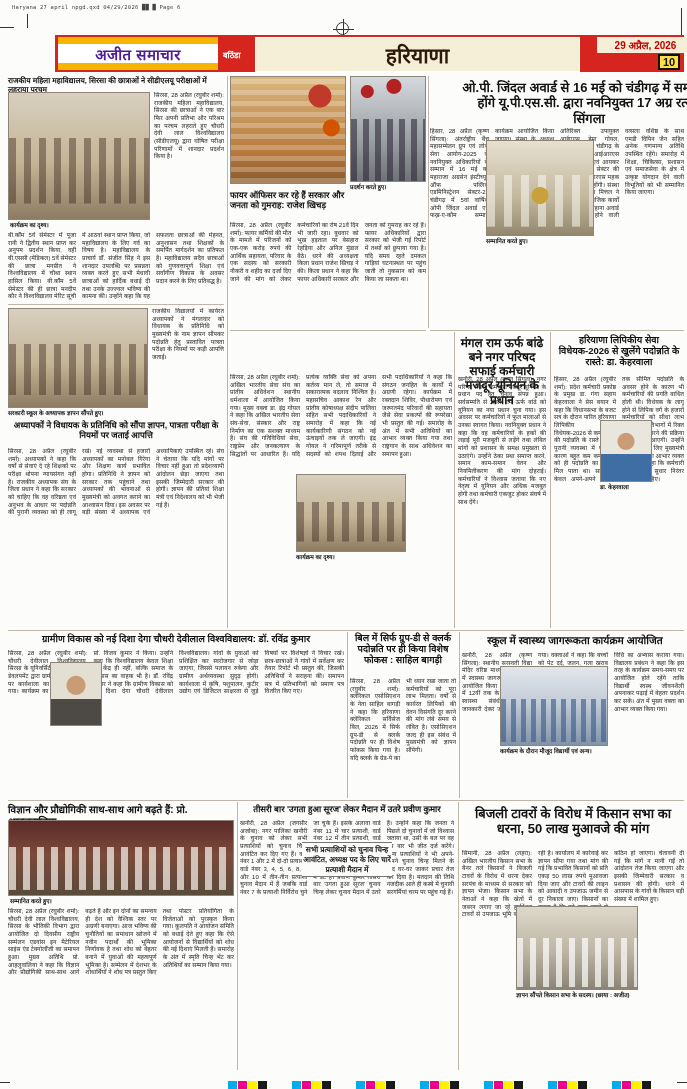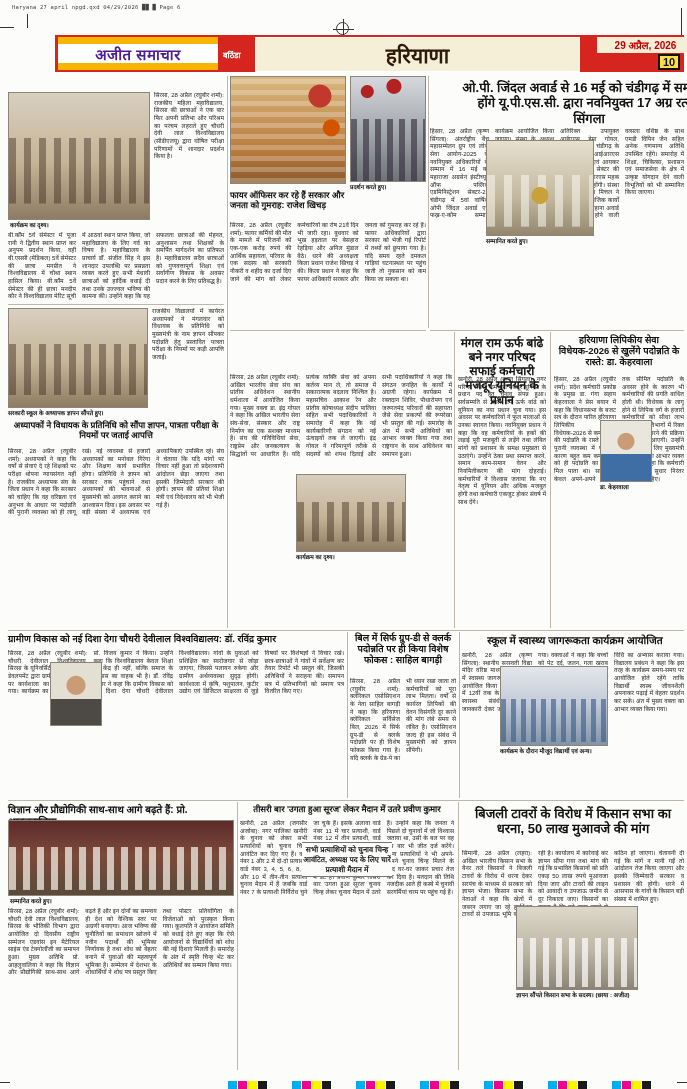--- a/index.html
+++ b/index.html
@@ -109,20 +109,21 @@
       <span class="section-title">हरियाणा</span>
     </div>
     <div class="abs datebox" style="left:542px;top:2px;width:97px;height:16px;text-align:right;">
       <span class="date-text">29 अप्रैल, 2026</span>
     </div>
     <div class="abs pagebox" style="left:603px;top:19px;width:22px;height:16px;">
       <span class="page-num">10</span>
     </div>
   </div>
 
+  <div class="abs headline h-left" style="left:8px;top:77px;width:216px;">राजकीय महिला महाविद्यालय, सिरसा की छात्राओं ने सीडीएलयू परीक्षाओं में लहराया परचम</div>
   <div class="abs photo ph-group" style="left:8px;top:92px;width:142px;height:128px;"></div>
   <div class="abs body-text" style="left:154px;top:92px;width:70px;height:128px;">सिरसा, 28 अप्रैल (रघुबीर शर्मा): राजकीय महिला महाविद्यालय, सिरसा की छात्राओं ने एक बार फिर अपनी प्रतिभा और परिश्रम का परचम लहराते हुए चौधरी देवी लाल विश्वविद्यालय (सीडीएलयू) द्वारा घोषित परीक्षा परिणामों में शानदार प्रदर्शन किया है।</div>
   <div class="abs caption" style="left:10px;top:222px;width:150px;">कार्यक्रम का दृश्य।</div>
   <div class="abs body-text cols-3" style="left:8px;top:232px;width:216px;height:70px;">बी.कॉम 5वें सेमेस्टर में पूजा रानी ने द्वितीय स्थान प्राप्त कर अनुपम प्रदर्शन किया, वहीं बी.एससी (मेडिकल) 5वें सेमेस्टर की छात्रा मनप्रीत ने विश्वविद्यालय में चौथा स्थान हासिल किया। बी.कॉम 5वें सेमेस्टर की ही छात्रा मनदीप कौर ने विश्वविद्यालय मेरिट सूची में आठवां स्थान प्राप्त किया, जो महाविद्यालय के लिए गर्व का विषय है। महाविद्यालय के प्राचार्य डॉ. संजीत सिंह ने इस शानदार उपलब्धि पर प्रसन्नता व्यक्त करते हुए सभी मेधावी छात्राओं को हार्दिक बधाई दी तथा उनके उज्ज्वल भविष्य की कामना की। उन्होंने कहा कि यह सफलता छात्राओं की मेहनत, अनुशासन तथा शिक्षकों के समर्पित मार्गदर्शन का प्रतिफल है। महाविद्यालय सदैव छात्राओं को गुणवत्तापूर्ण शिक्षा एवं सर्वांगीण विकास के अवसर प्रदान करने के लिए प्रतिबद्ध है।</div>
 
   <div class="abs photo ph-fire" style="left:230px;top:76px;width:116px;height:108px;"></div>
   <div class="abs photo ph-protest" style="left:350px;top:76px;width:76px;height:106px;"></div>
   <div class="abs caption" style="left:350px;top:184px;width:76px;">प्रदर्शन करते हुए।</div>
   <div class="abs headline" style="left:230px;top:190px;width:116px;font-size:8.5px;text-align:left;">फायर ऑफिसर कर रहे हैं सरकार और जनता को गुमराह: राजेश खिचड़</div>
   <div class="abs body-text cols-3" style="left:230px;top:222px;width:196px;height:106px;">सिरसा, 28 अप्रैल (रघुबीर शर्मा): फायर कर्मियों की मौत के मामले में परिजनों को एक-एक करोड़ रुपये की आर्थिक सहायता, परिवार के एक सदस्य को सरकारी नौकरी व शहीद का दर्जा दिए जाने की मांग को लेकर कर्मचारियों का रोष 21वें दिन भी जारी रहा। बुधवार को भूख हड़ताल पर बेसहारा रेहड़िया और अनिल मुंडाल बैठे। धरने की अध्यक्षता किला प्रधान राजेश खिचड़ ने की। किला प्रधान ने कहा कि फायर अधिकारी सरकार और जनता को गुमराह कर रहे हैं। फायर अधिकारियों द्वारा सरकार को भेजी गई रिपोर्ट में तथ्यों को छुपाया गया है। यदि समय रहते दमकल गाड़ियां घटनास्थल पर पहुंच जाती तो नुकसान को कम किया जा सकता था।</div>
@@ -153,21 +154,21 @@
 
   <div class="abs headline h-md" style="left:554px;top:334px;width:130px;">हरियाणा लिपिकीय सेवा विधेयक-2026 से खुलेंगे पदोन्नति के रास्ते: डा. केहरवाला</div>
   <div class="abs body-text cols-2" style="left:554px;top:376px;width:130px;height:250px;">हिसार, 28 अप्रैल (रघुबीर शर्मा): प्रदेश कर्मचारी प्रकोष्ठ के प्रमुख डा. गंगा सहाय केहरवाला ने प्रेस बयान में कहा कि विधानसभा के बजट सत्र के दौरान पारित हरियाणा लिपिकीय सेवा विधेयक-2026 से कर्मचारियों की पदोन्नति के रास्ते खुलेंगे। पुरानी व्यवस्था में पदों के कारण बहुत कम कर्मचारियों को ही पदोन्नति का अवसर मिल पाता था। साथ ही, केवल अपने-अपने विभागों तक सीमित पदोन्नति के अवसर होने के कारण भी कर्मचारियों की प्रगति बाधित होती थी। विधेयक के लागू होने से लिपिक वर्ग के हजारों कर्मचारियों को सीधा लाभ मिलेगा तथा विभागों में रिक्त पड़े पदों को भरने की प्रक्रिया में भी तेजी आएगी। उन्होंने इस निर्णय के लिए मुख्यमंत्री एवं सरकार का आभार व्यक्त किया और कहा कि कर्मचारी हित में ऐसे सुधार निरंतर जारी रहने चाहिए।</div>
   <div class="abs photo portrait-blue" style="left:600px;top:420px;width:52px;height:62px;"></div>
   <div class="abs caption" style="left:600px;top:484px;width:60px;">डा. केहरवाला</div>
 
   <div class="abs vr" style="left:454px;top:332px;height:296px;"></div>
   <div class="abs vr" style="left:550px;top:332px;height:296px;"></div>
   <div class="abs hr" style="left:8px;top:630px;width:676px;"></div>
 
-  <div class="abs headline" style="left:8px;top:633px;width:336px;font-size:9.5px;text-align:left;">ग्रामीण विकास को नई दिशा देगा चौधरी देवीलाल विश्वविद्यालय: डॉ. रविंद्र कुमार</div>
+  <div class="abs headline" style="left:8px;top:633px;width:336px;font-size:9.5px;text-align:center;">ग्रामीण विकास को नई दिशा देगा चौधरी देवीलाल विश्वविद्यालय: डॉ. रविंद्र कुमार</div>
   <div class="abs body-text cols-4" style="left:8px;top:650px;width:336px;height:148px;">सिरसा, 28 अप्रैल (रघुबीर शर्मा): चौधरी देवीलाल विश्वविद्यालय, सिरसा के यूनिवर्सिटी सेंटर फॉर रूरल डेवलपमेंट द्वारा ग्रामीण विकास विषय पर कार्यशाला का आयोजन किया गया। कार्यक्रम का शुभारंभ कुलपति प्रो. विजय कुमार ने किया। उन्होंने कहा कि विश्वविद्यालय केवल शिक्षा का केंद्र ही नहीं, बल्कि समाज के विकास का वाहक भी है। डॉ. रविंद्र कुमार ने कहा कि ग्रामीण विकास को नई दिशा देगा चौधरी देवीलाल विश्वविद्यालय। गांवों के युवाओं को प्रशिक्षित कर स्वरोजगार से जोड़ा जाएगा, जिससे पलायन रुकेगा और ग्रामीण अर्थव्यवस्था सुदृढ़ होगी। कार्यशाला में कृषि, पशुपालन, कुटीर उद्योग एवं डिजिटल साक्षरता से जुड़े विषयों पर विशेषज्ञों ने विचार रखे। छात्र-छात्राओं ने गांवों में सर्वेक्षण कर तैयार रिपोर्ट भी प्रस्तुत की, जिसकी अतिथियों ने सराहना की। समापन सत्र में प्रतिभागियों को प्रमाण पत्र वितरित किए गए।</div>
   <div class="abs photo portrait" style="left:50px;top:662px;width:52px;height:64px;"></div>
 
   <div class="abs headline h-md" style="left:350px;top:632px;width:106px;">बिल में सिर्फ ग्रुप-डी से क्लर्क पदोन्नति पर ही किया विशेष फोकस : साहिल बागड़ी</div>
   <div class="abs body-text cols-2" style="left:350px;top:678px;width:106px;height:120px;">सिरसा, 28 अप्रैल (रघुबीर शर्मा): क्लेरिकल एसोसिएशन के नेता साहिल बागड़ी ने कहा कि हरियाणा क्लेरिकल सर्विसेज बिल, 2026 में सिर्फ ग्रुप-डी से क्लर्क पदोन्नति पर ही विशेष फोकस किया गया है। यदि क्लर्क के ग्रेड-पे का भी ध्यान रखा जाता तो कर्मचारियों को पूरा लाभ मिलता। वर्षों से कार्यरत लिपिकों की वेतन विसंगति दूर करने की मांग लंबे समय से लंबित है। एसोसिएशन जल्द ही इस संबंध में मुख्यमंत्री को ज्ञापन सौंपेगी।</div>
 
   <div class="abs headline" style="left:464px;top:634px;width:222px;font-size:10.5px;text-align:center;">स्कूल में स्वास्थ्य जागरूकता कार्यक्रम आयोजित</div>
   <div class="abs body-text cols-3" style="left:462px;top:652px;width:222px;height:146px;">खनौरी, 28 अप्रैल (कृष्ण सिंगला): स्थानीय सरस्वती विद्या मंदिर वरिष्ठ माध्यमिक विद्यालय में स्वास्थ्य जागरूकता कार्यक्रम आयोजित किया गया। कार्यक्रम में 12वीं तक के विद्यार्थियों को स्वास्थ्य संबंधी महत्वपूर्ण जानकारी देकर जागरूक बनाया गया। वक्ताओं ने कहा कि बच्चों को पेट दर्द, जलन, गला खराब या खून आने जैसी समस्याओं में तुरंत चिकित्सक से परामर्श करना चाहिए। स्वच्छ पानी पीने, हरी सब्जियां खाने और नियमित व्यायाम करने की सलाह भी दी गई। छात्रों को हाथ धोने की सही विधि का अभ्यास कराया गया। विद्यालय प्रबंधन ने कहा कि इस तरह के कार्यक्रम समय-समय पर आयोजित होते रहेंगे ताकि विद्यार्थी स्वस्थ जीवनशैली अपनाकर पढ़ाई में बेहतर प्रदर्शन कर सकें। अंत में मुख्य वक्ता का आभार व्यक्त किया गया।</div>
   <div class="abs photo ph-school" style="left:500px;top:666px;width:108px;height:80px;"></div>
   <div class="abs caption" style="left:500px;top:748px;width:108px;">कार्यक्रम के दौरान मौजूद विद्यार्थी एवं अन्य।</div>

